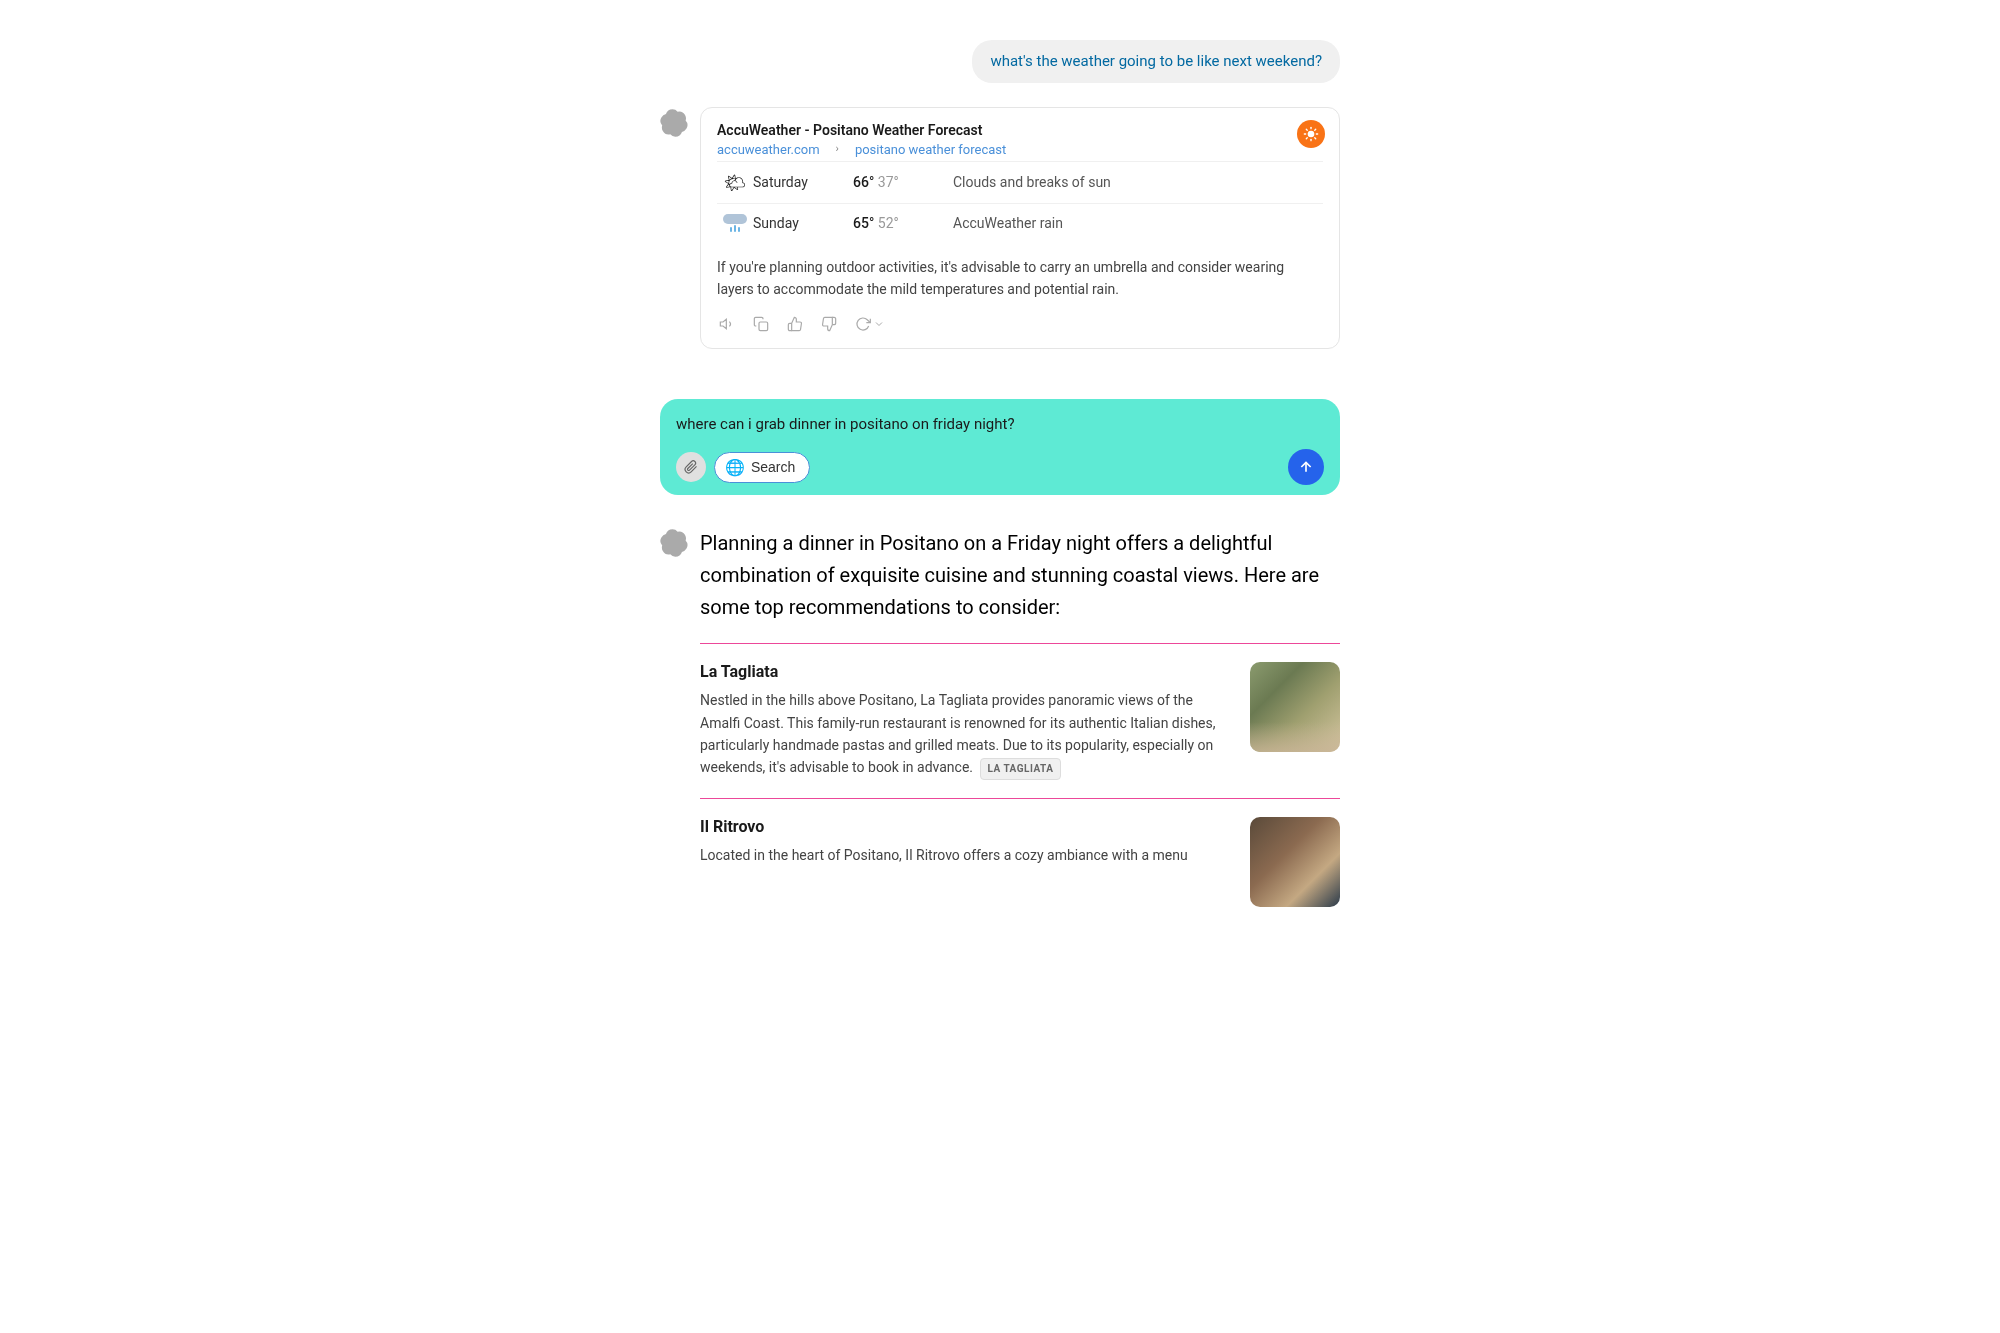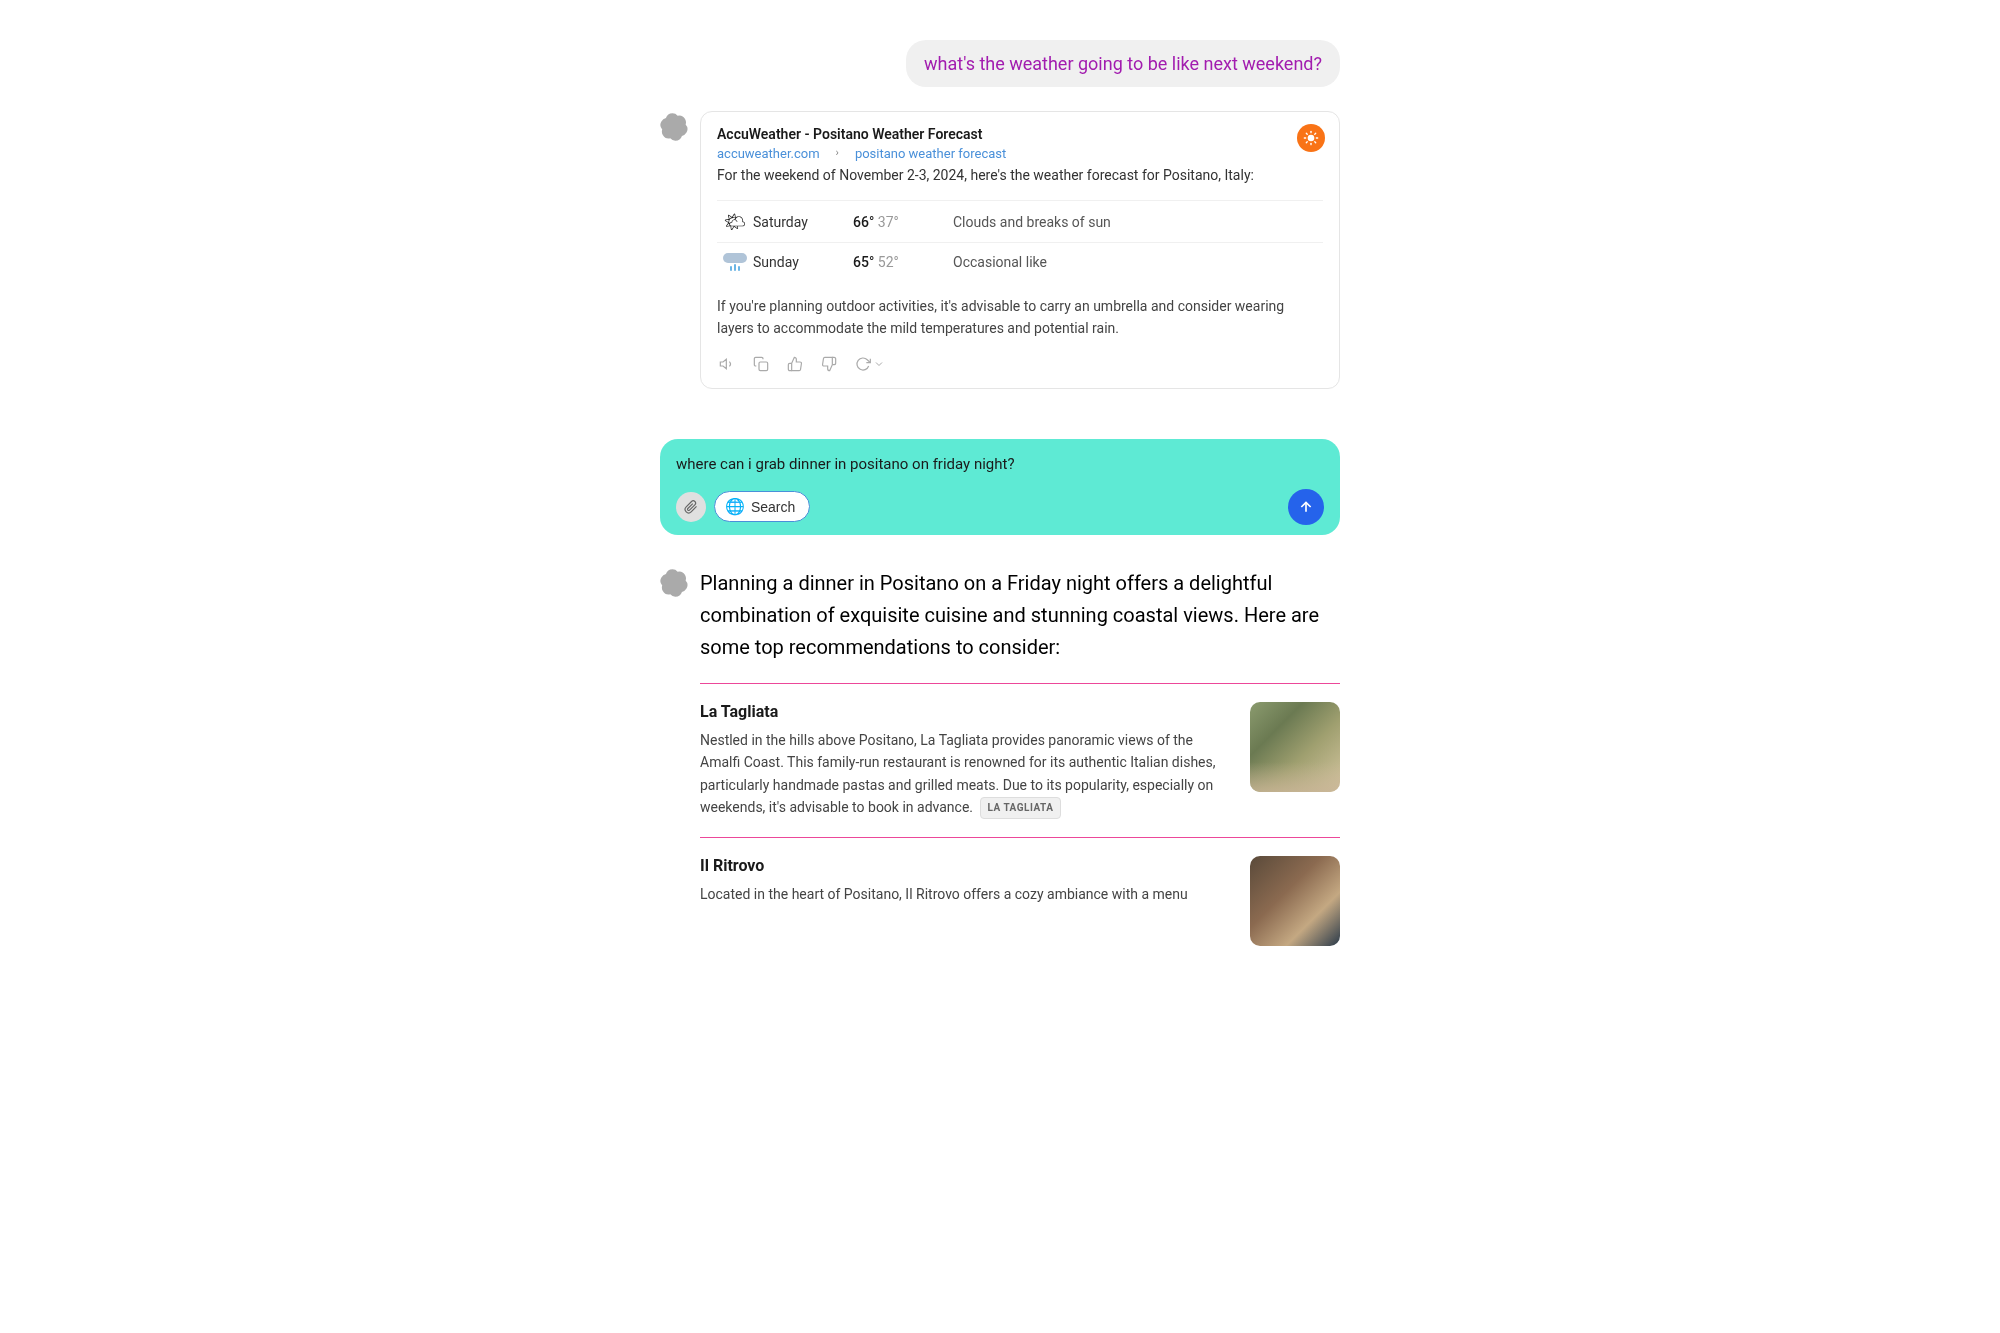--- a/index.html
+++ b/index.html
@@ -24,22 +24,22 @@
     
     .user-message-row {
       display: flex;
       justify-content: flex-end;
       margin-bottom: 24px;
     }
     .user-bubble {
       background: #f0f0f0;
       border-radius: 20px;
       padding: 10px 18px;
-      font-size: 18px;
-      color: #a21caf;
+      font-size: 15px;
+      color: #0369a1;
       max-width: 70%;
       line-height: 1.5;
     }
 
     
     .assistant-row {
       display: flex;
       flex-direction: row;
       align-items: flex-start;
       gap: 12px;
@@ -360,21 +360,20 @@
             <line x1="17.66" y1="6.34" x2="19.07" y2="4.93" stroke="white" stroke-width="2" stroke-linecap="round"></line>
           </svg>
         </div>
 
         <div class="source-title">AccuWeather - Positano Weather Forecast</div>
         <div class="source-breadcrumb">
           <a>accuweather.com</a>
           <span class="chevron">›</span>
           <a>positano weather forecast</a>
         </div>
-        <div class="source-weather-intro">For the weekend of November 2-3, 2024, here's the weather forecast for Positano, Italy:</div>
 
         <div class="weather-row">
           <div class="weather-icon-cell">
             <span style="font-size:18px;">🌤</span>
           </div>
           <div class="weather-day">Saturday</div>
           <div class="weather-temps">
             <span class="high">66°</span>
             <span> </span>
             <span class="low">37°</span>
@@ -392,21 +391,21 @@
                 <div class="rain-dot"></div>
               </div>
             </div>
           </div>
           <div class="weather-day">Sunday</div>
           <div class="weather-temps">
             <span class="high">65°</span>
             <span> </span>
             <span class="low">52°</span>
           </div>
-          <div class="weather-desc">Occasional like</div>
+          <div class="weather-desc">AccuWeather rain</div>
         </div>
 
         <div class="source-footer-text">If you're planning outdoor activities, it's advisable to carry an umbrella and consider wearing layers to accommodate the mild temperatures and potential rain.</div>
 
         <div class="source-action-icons">
           <button class="action-icon-btn" title="Read aloud">
             <svg width="16" height="16" viewBox="0 0 24 24" fill="none" stroke="currentColor" stroke-width="1.8">
               <polygon points="11 5 6 9 2 9 2 15 6 15 11 19 11 5"></polygon>
               <path d="M15.54 8.46a5 5 0 0 1 0 7.07"></path>
             </svg>

